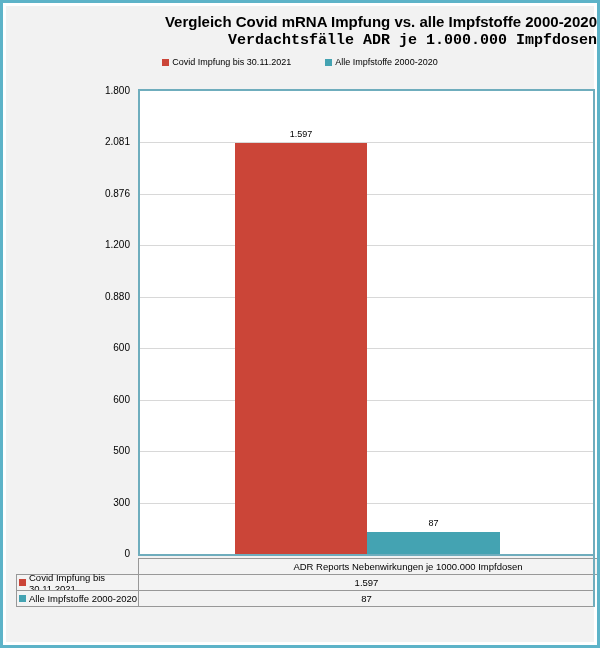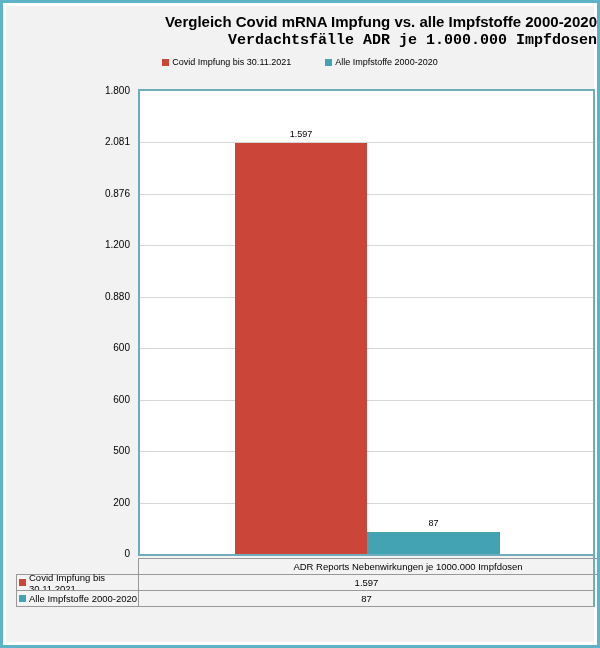--- a/index.html
+++ b/index.html
@@ -65,21 +65,21 @@
       <span>Covid Impfung bis 30.11.2021</span>
     </span>
     <span class="legend-item">
       <span class="swatch" style="background: rgb(68, 163, 178);"></span>
       <span>Alle Impfstoffe 2000-2020</span>
     </span>
   </div>
 
 <div id="yticks">
     <div class="ytick" style="top: 546px;">0</div>
-    <div class="ytick" style="top: 494.556px;">200</div>
+    <div class="ytick" style="top: 494.556px;">300</div>
     <div class="ytick" style="top: 443.111px;">500</div>
     <div class="ytick" style="top: 391.667px;">600</div>
     <div class="ytick" style="top: 340.222px;">600</div>
     <div class="ytick" style="top: 288.778px;">0.880</div>
     <div class="ytick" style="top: 237.333px;">1.200</div>
     <div class="ytick" style="top: 185.889px;">0.876</div>
     <div class="ytick" style="top: 134.444px;">2.081</div>
     <div class="ytick" style="top: 83px;">1.800</div>
   </div>
 

